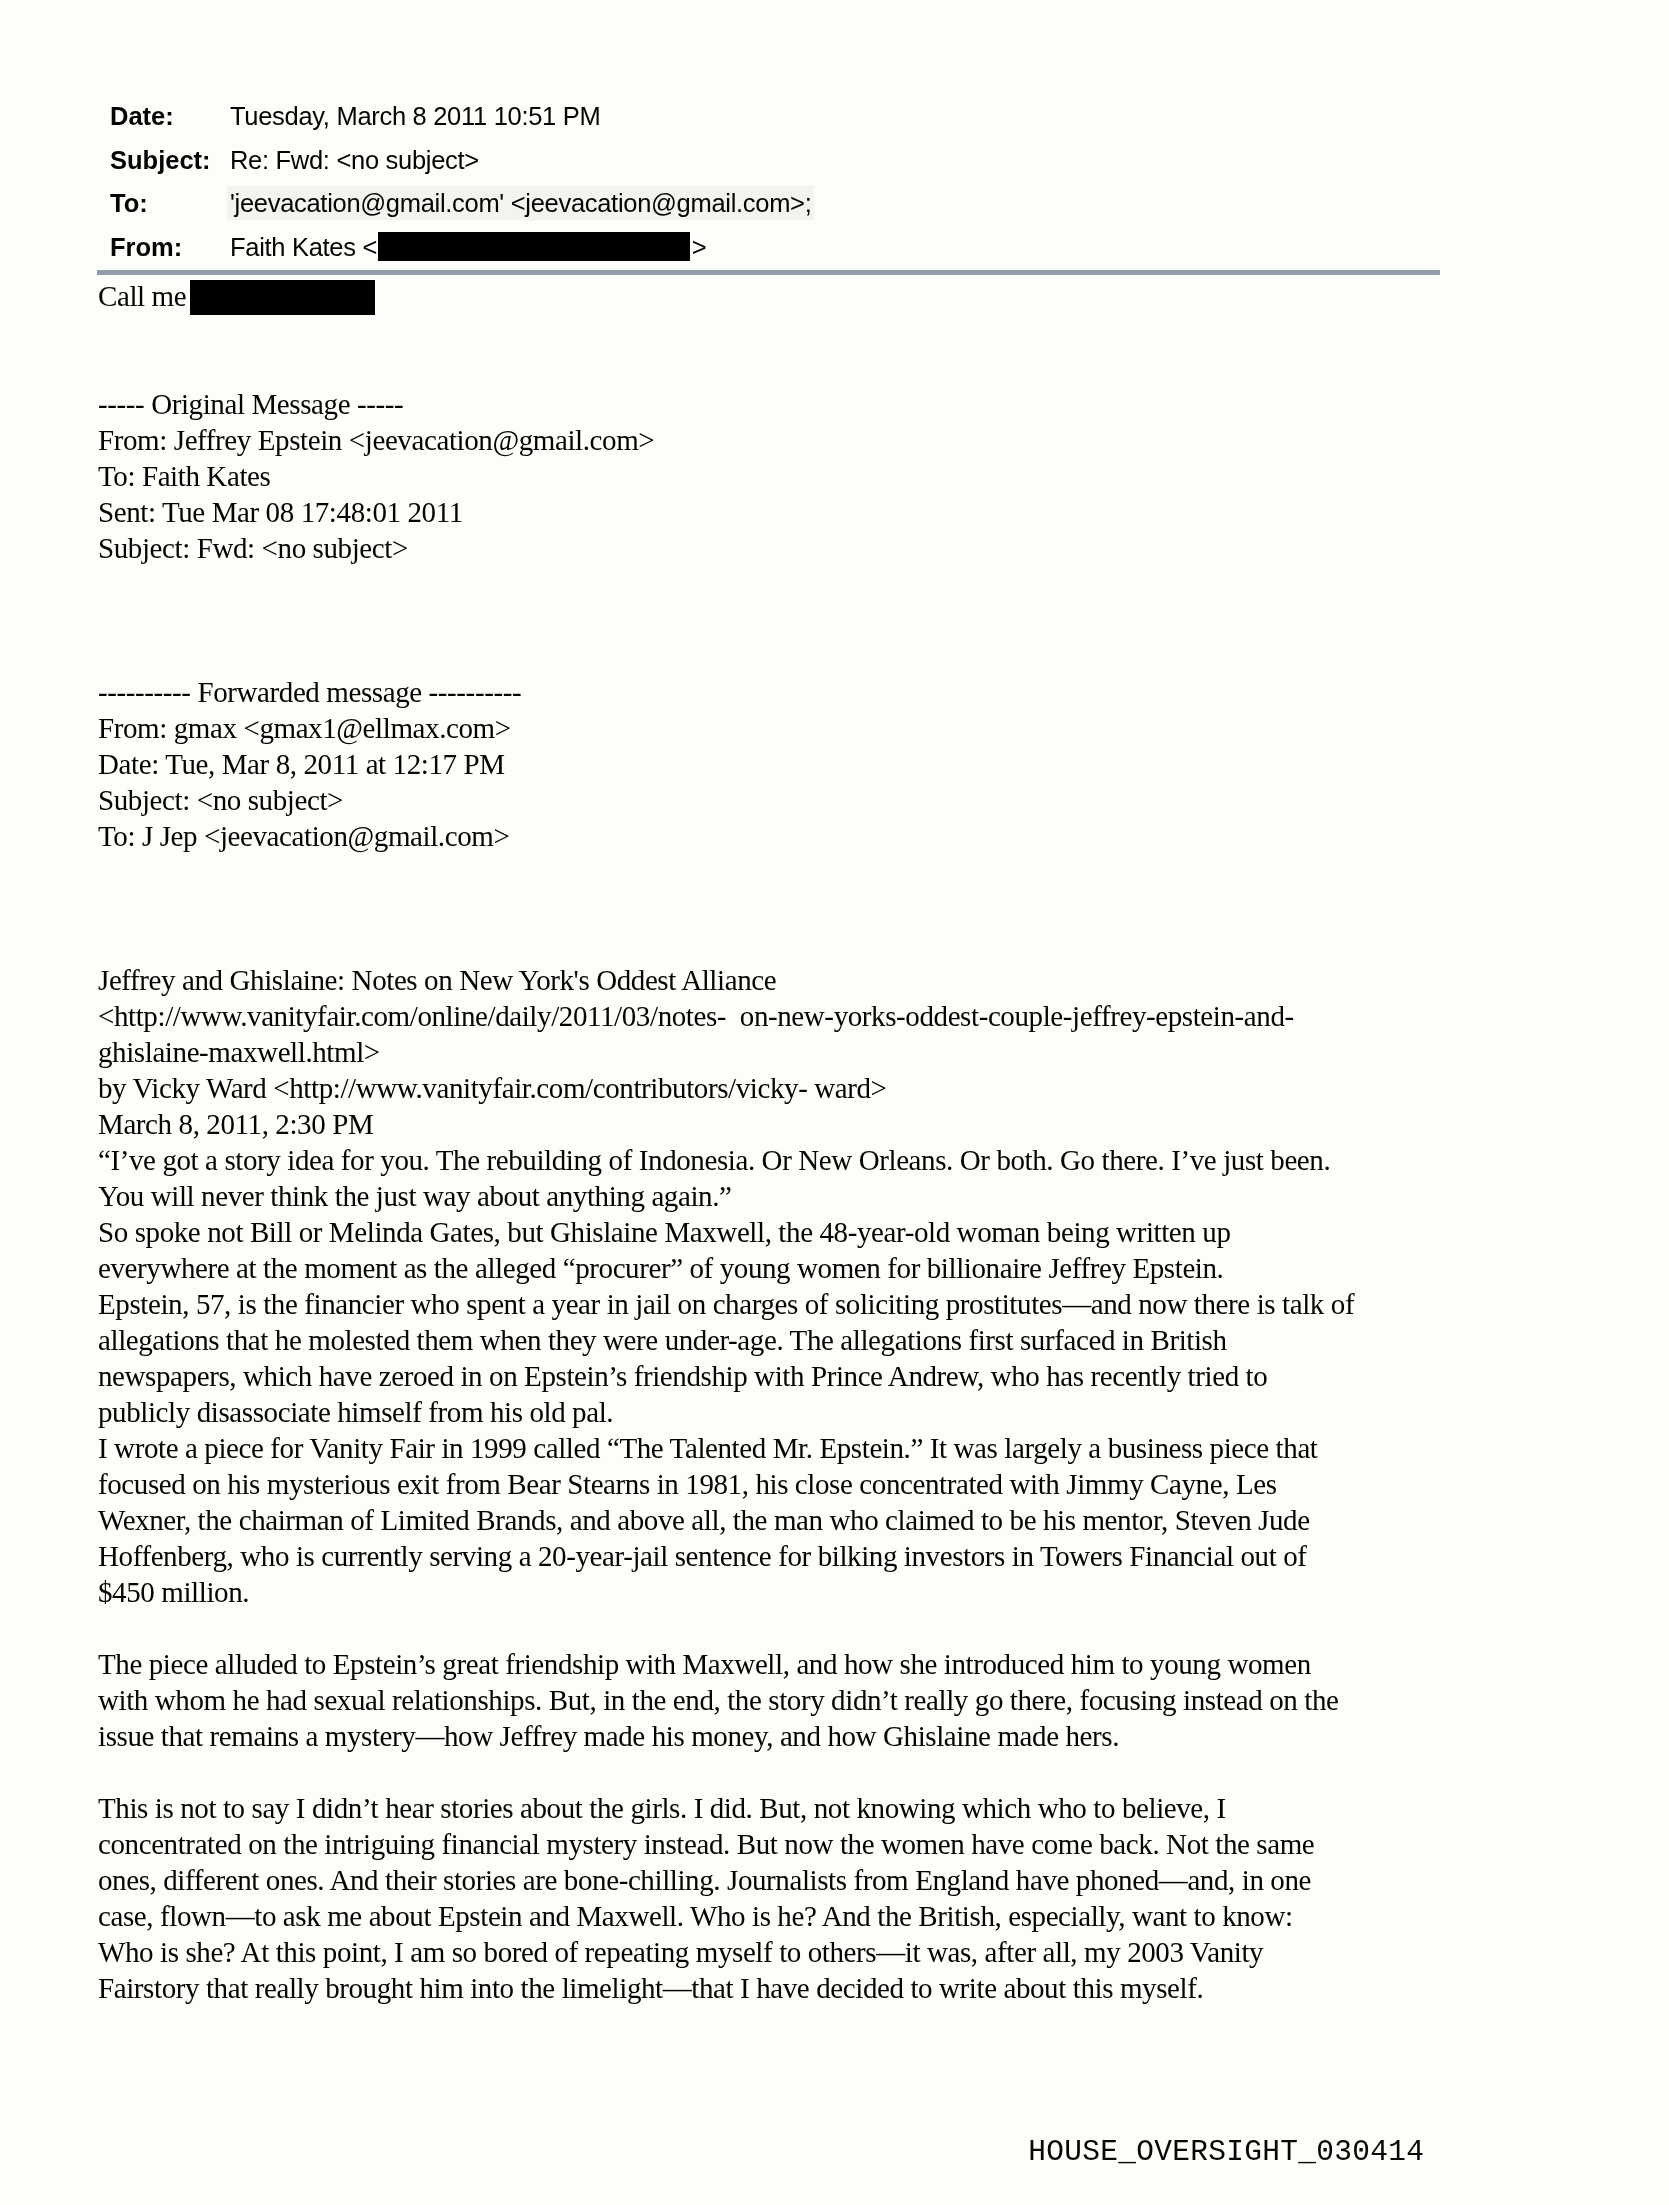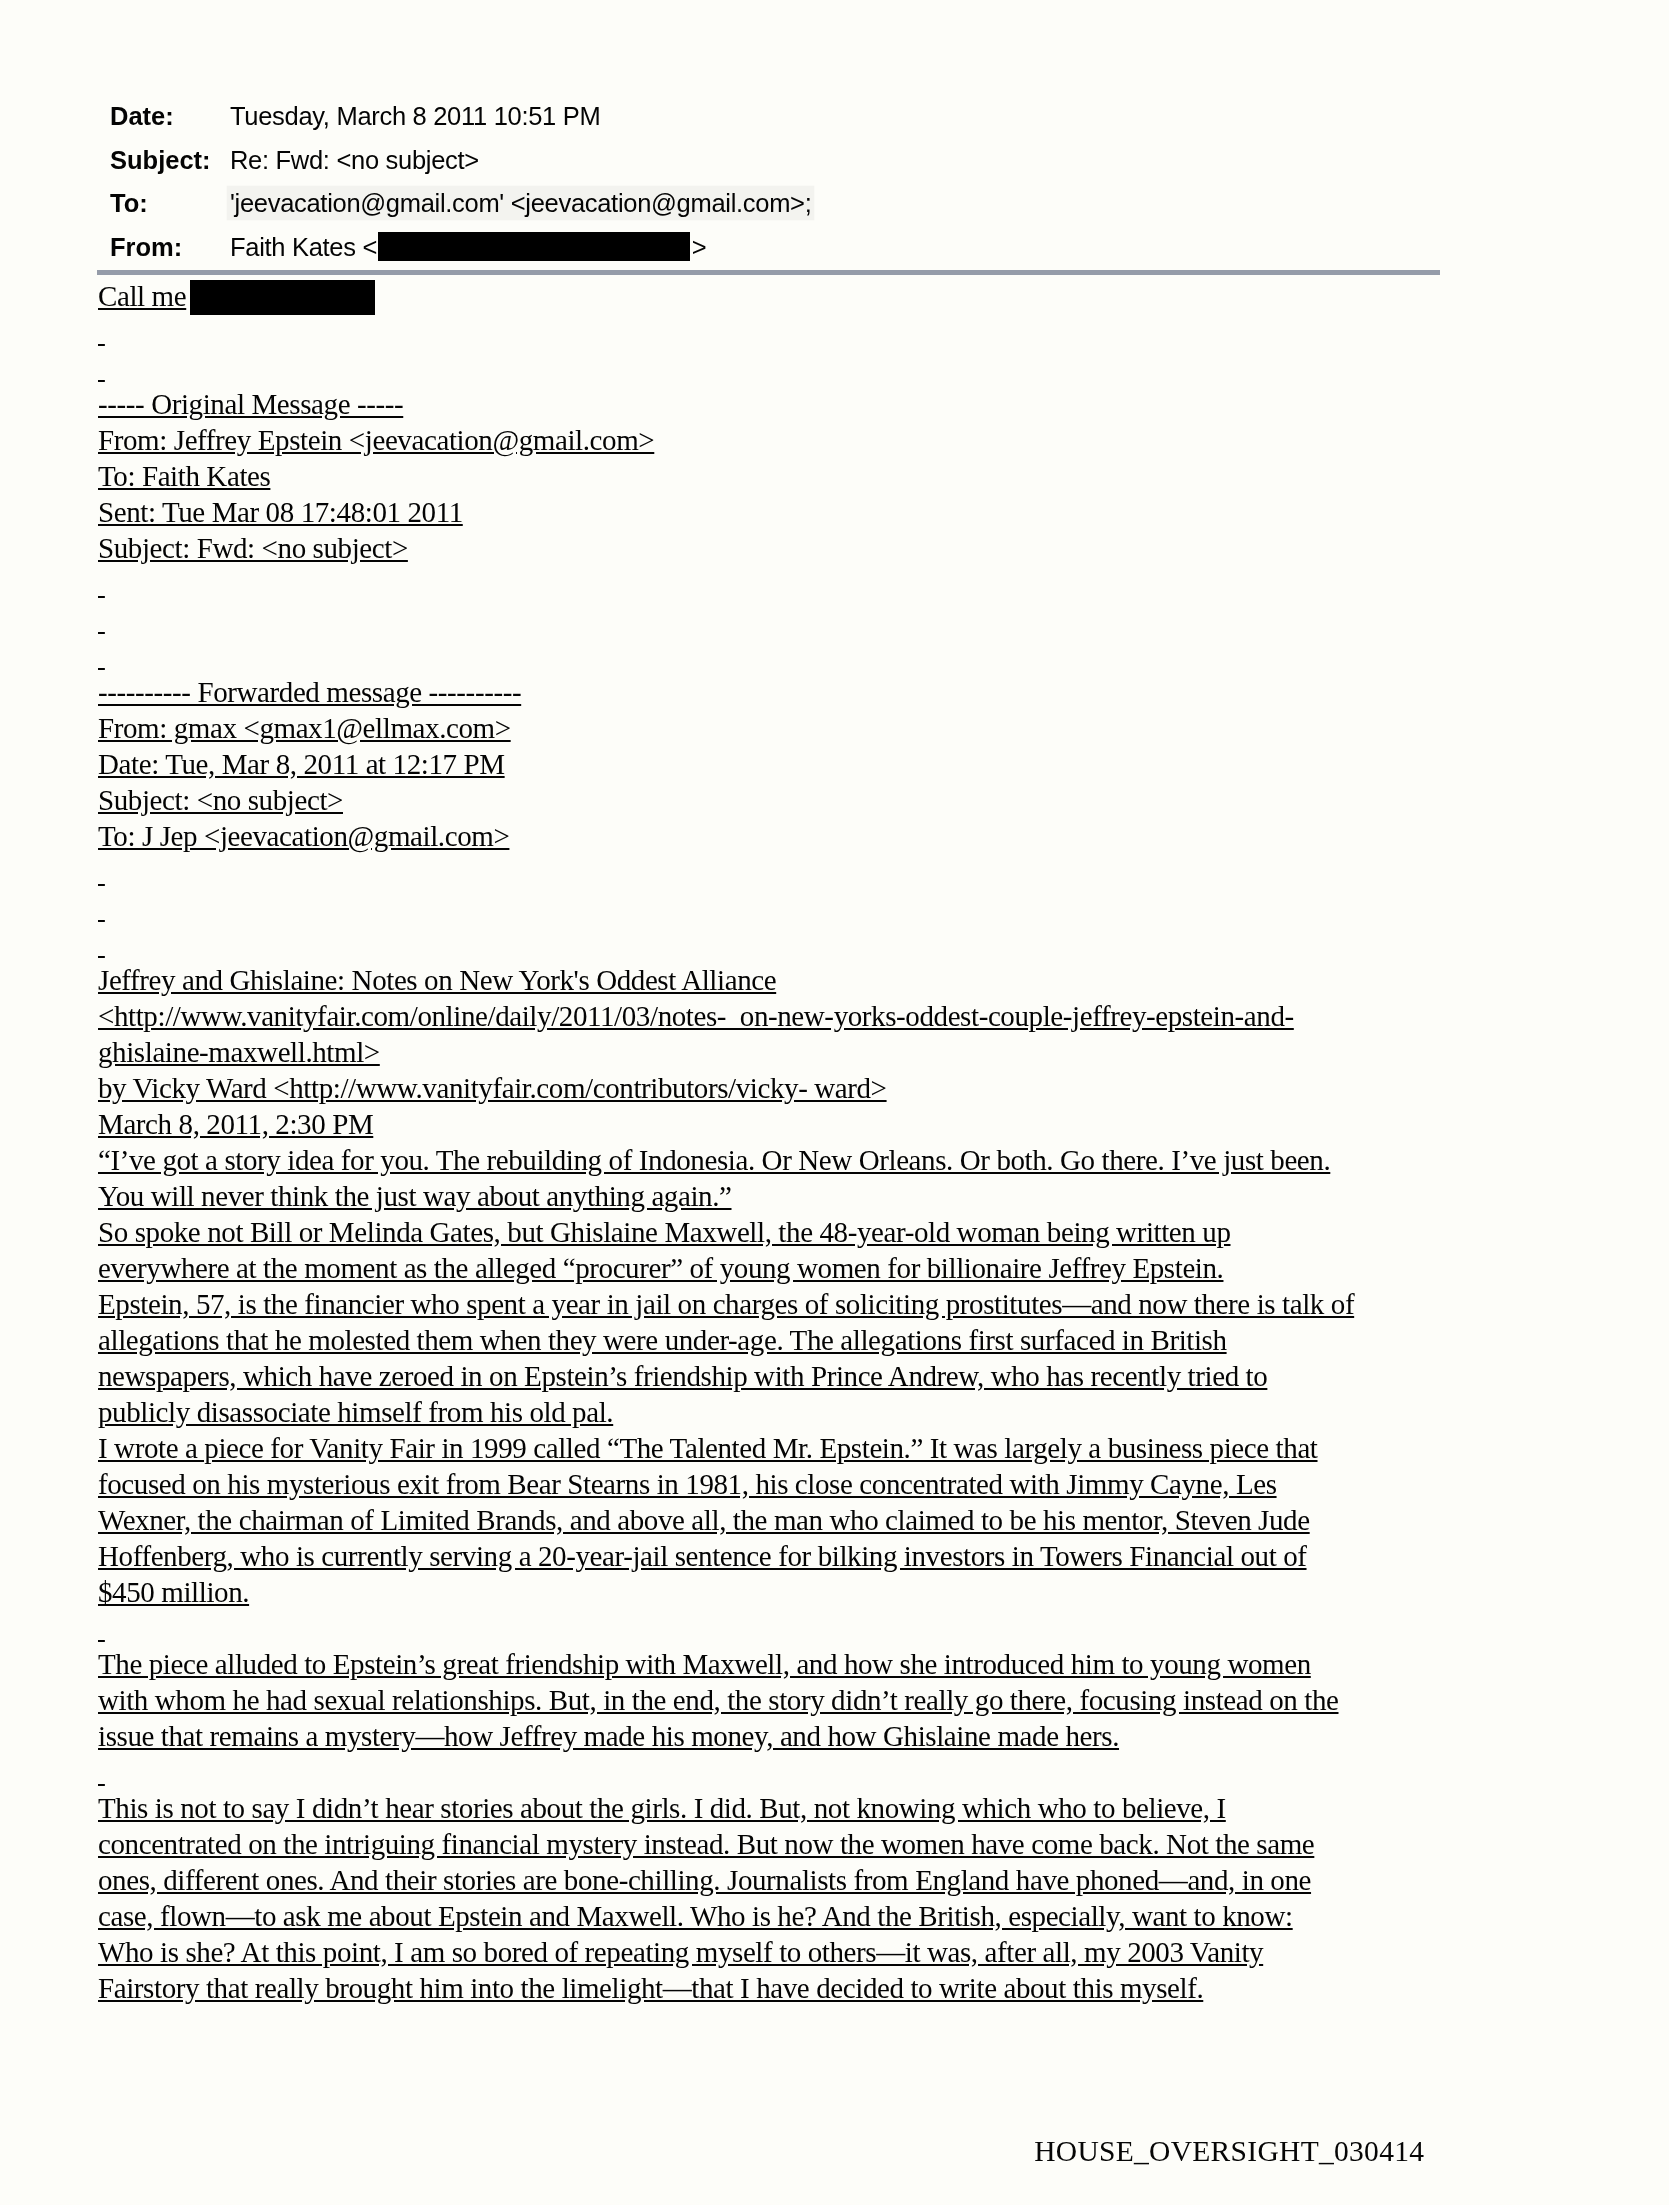--- a/index.html
+++ b/index.html
@@ -76,28 +76,27 @@
     left: 98px;
     top: 278px;
     font-family: "Liberation Serif", serif;
     font-size: 29px;
     line-height: 36px;
     letter-spacing: -0.4px;
   }
   .line {
     height: 36px;
     white-space: pre;
-    text-decoration: underline;
   }
   
   .footer {
     position: absolute;
     top: 2135px;
     right: 15.7px;
-    font-family: Liberation Serif, serif;
+    font-family: Liberation Mono, monospace;
     font-size: 29.5px;
     letter-spacing: 0.3px;
     color: #060606;
   }
 </style>
 </head>
 <body>
 
 <div class="page">
 

